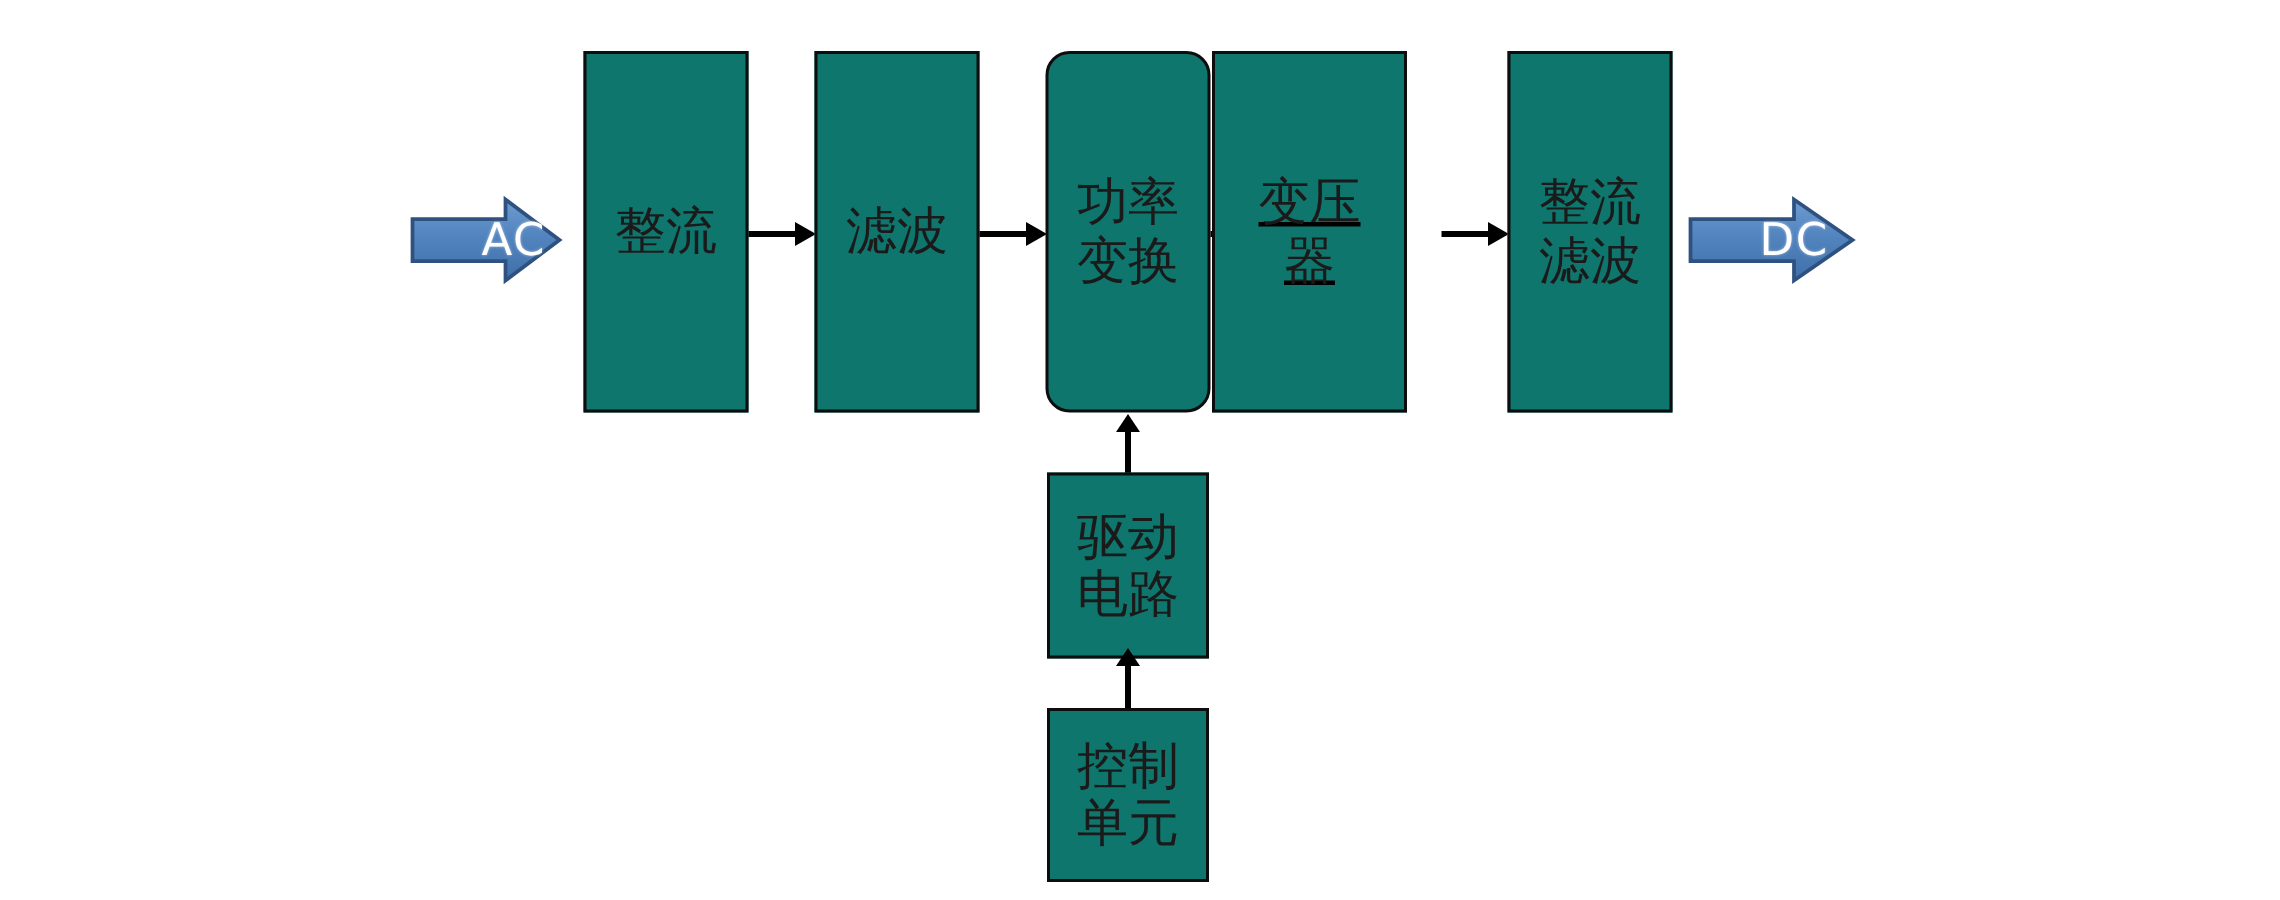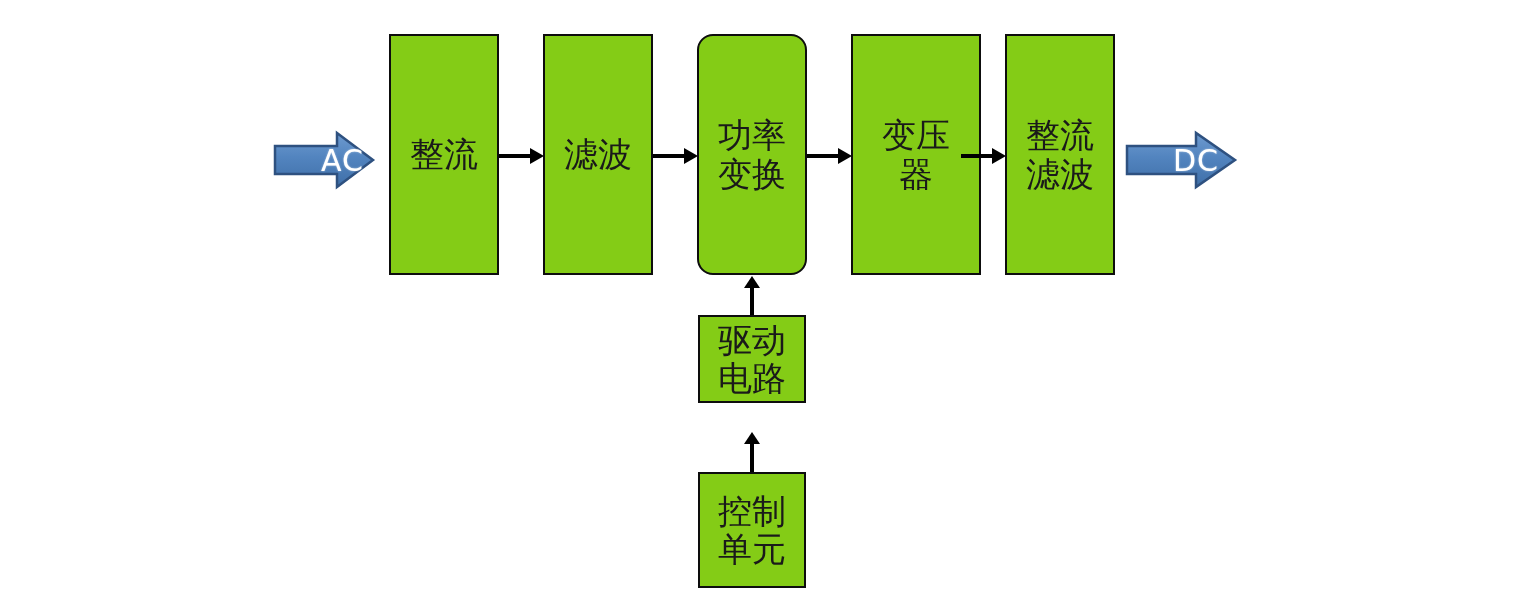--- a/index.html
+++ b/index.html
@@ -17,21 +17,21 @@
     height: 600px;
     background: #ffffff;
     overflow: hidden;
   }
 
   
   .block {
     position: absolute;
     box-sizing: border-box;
     border: 2px solid #0d0d0d;
-    background: #84cc16;
+    background: #0f766e;
     display: flex;
     align-items: center;
     justify-content: center;
     text-align: center;
   }
   .block-label {
     font-family: "DejaVu Sans", "Liberation Sans", sans-serif;
     font-size: 34px;
     line-height: 1.12;
     color: #1a1a1a;
@@ -127,21 +127,21 @@
 变换</div>
   </div>
 
   <div class="conn" style="left:807px; top:147px; width:46px; height:18px;">
     <svg width="46" height="18" viewBox="0 0 46 18">
       <line x1="0" y1="9" x2="33" y2="9" stroke="#000000" stroke-width="4"></line>
       <polygon points="31,1 45,9 31,17" fill="#000000"></polygon>
     </svg>
   </div>
 
-  <div class="block" style="left:851px; top:34px; width:130px; height:241px;">
+  <div class="block" style="left:808px; top:34px; width:130px; height:241px;text-decoration:underline;">
     <div class="block-label">变压
 器</div>
   </div>
 
   <div class="conn" style="left:961px; top:147px; width:46px; height:18px;">
     <svg width="46" height="18" viewBox="0 0 46 18">
       <line x1="0" y1="9" x2="33" y2="9" stroke="#000000" stroke-width="4"></line>
       <polygon points="31,1 45,9 31,17" fill="#000000"></polygon>
     </svg>
   </div>
@@ -167,21 +167,21 @@
     </div>
   </div>
 
   <div class="conn" style="left:743px; top:276px; width:18px; height:40px;">
     <svg width="18" height="40" viewBox="0 0 18 40">
       <line x1="9" y1="40" x2="9" y2="9" stroke="#000000" stroke-width="4"></line>
       <polygon points="1,12 9,0 17,12" fill="#000000"></polygon>
     </svg>
   </div>
 
-  <div class="block" style="left:698px; top:315px; width:108px; height:88px;">
+  <div class="block" style="left:698px; top:315px; width:108px; height:124px;">
     <div class="block-label">驱动
 电路</div>
   </div>
 
   <div class="conn" style="left:743px; top:432px; width:18px; height:41px;">
     <svg width="18" height="41" viewBox="0 0 18 41">
       <line x1="9" y1="41" x2="9" y2="9" stroke="#000000" stroke-width="4"></line>
       <polygon points="1,12 9,0 17,12" fill="#000000"></polygon>
     </svg>
   </div>

